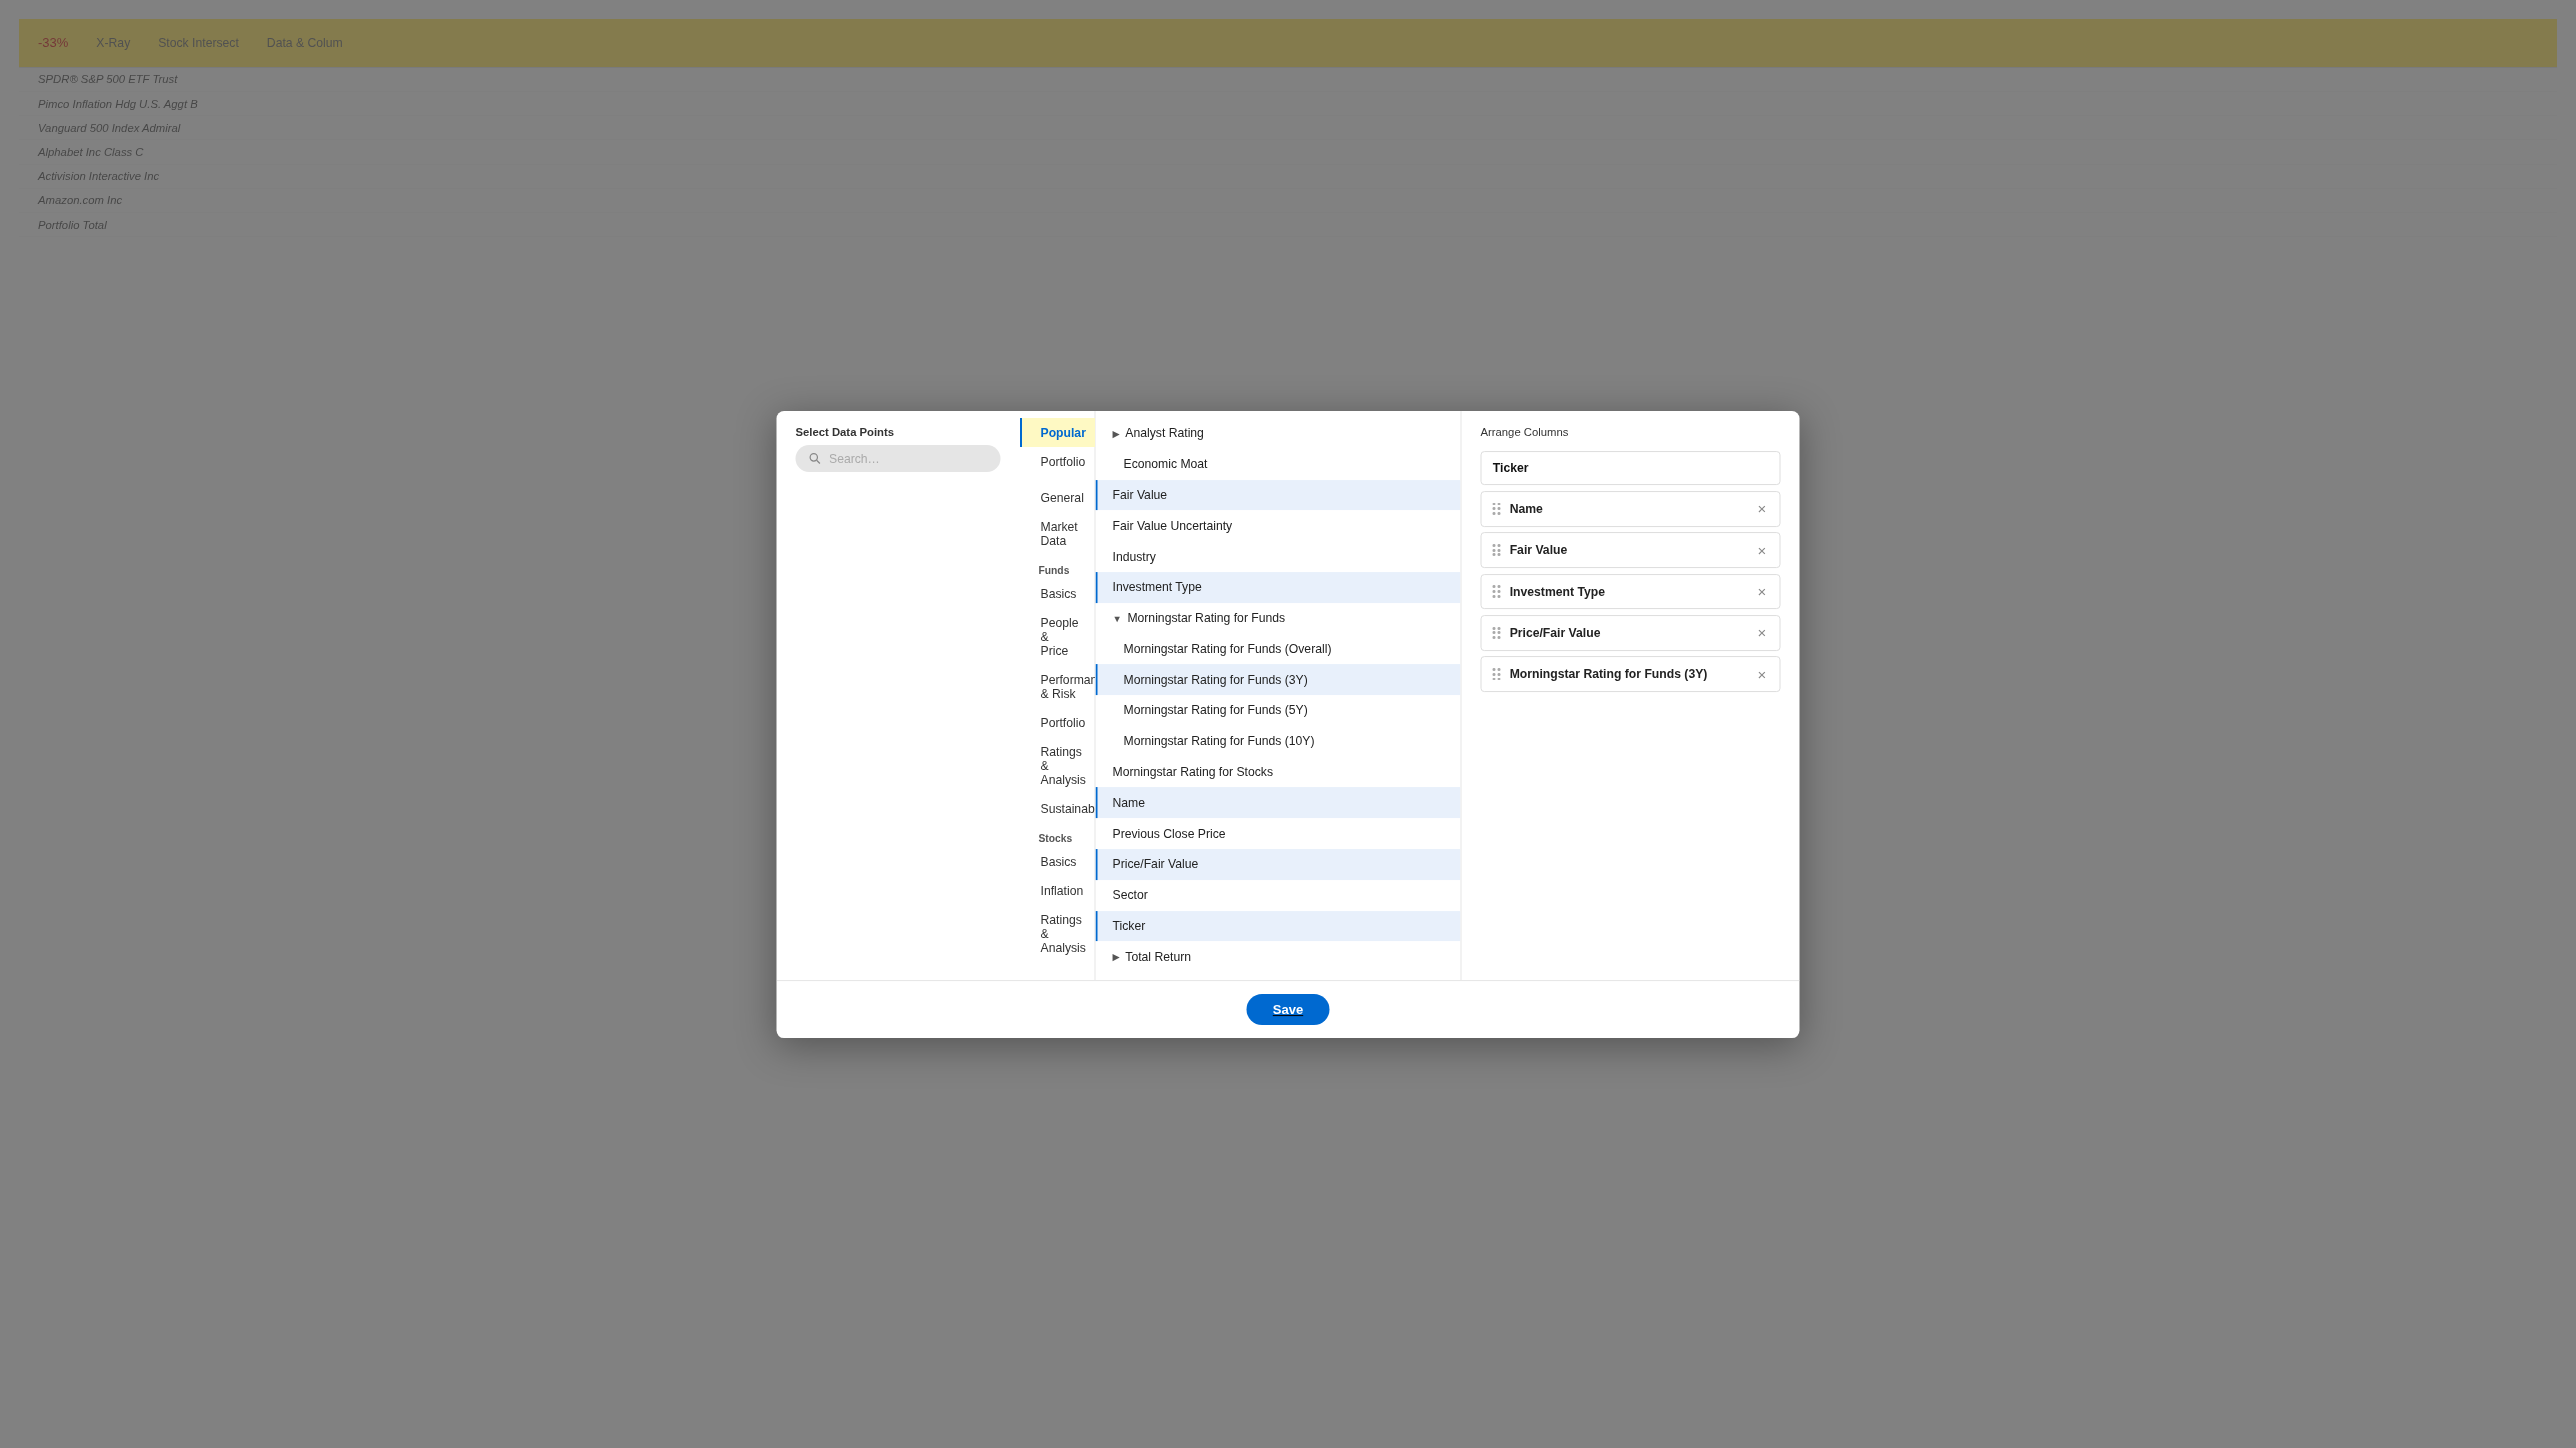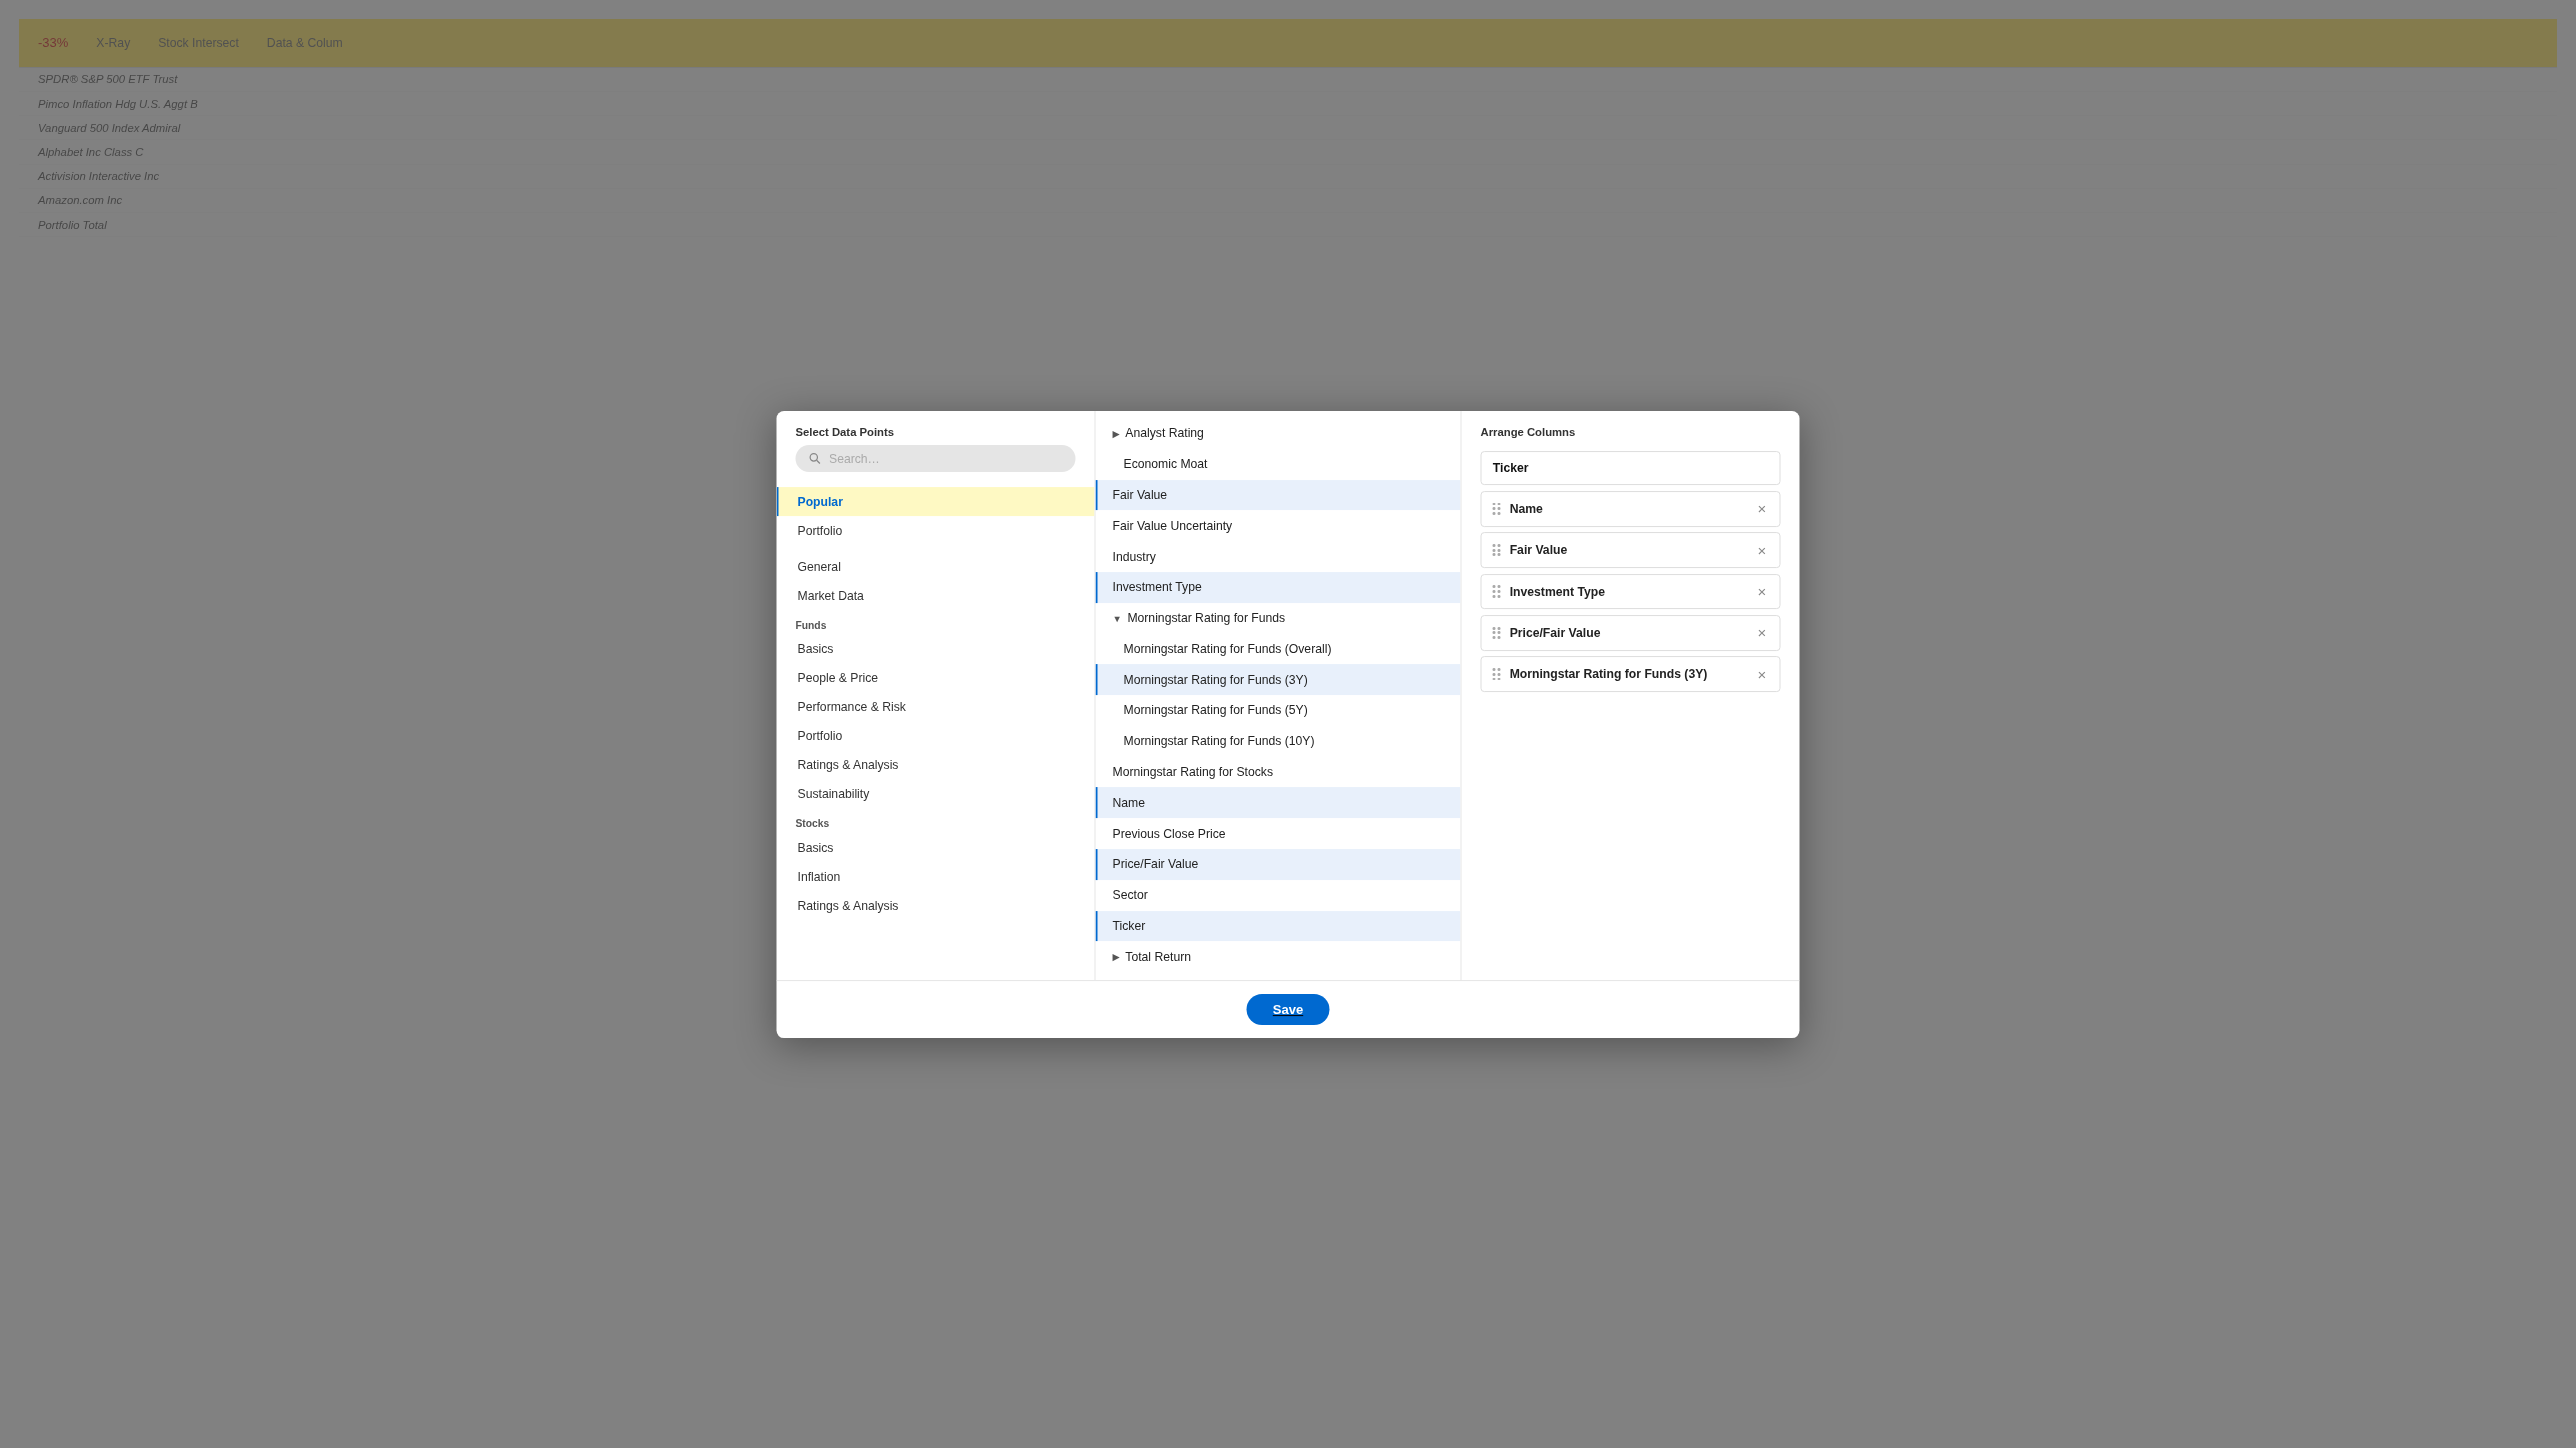--- a/index.html
+++ b/index.html
@@ -89,21 +89,21 @@
       display: flex;
       flex: 1;
       min-height: 0;
     }
 
     
     .left-panel {
       width: 319px;
       border-right: 0.9px solid #e5e5e5;
       display: flex;
-      flex-direction: column;
+      flex-direction: row;
     }
 
     .search-section {
       padding: 15px 19px 7.5px 19px;
     }
 
     .search-label {
       font-size: 11.3px;
       font-weight: 600;
       color: #333;
@@ -210,21 +210,21 @@
     .right-panel {
       width: 338px;
       padding: 15px 19px;
       display: flex;
       flex-direction: column;
       gap: 0;
     }
 
     .arrange-label {
       font-size: 11.3px;
-      font-weight: 700;
+      font-weight: 400;
       color: #333;
       margin-bottom: 13px;
     }
 
     .column-item {
       display: flex;
       align-items: center;
       padding: 9.4px 11.3px;
       border: 0.9px solid #ddd;
       border-radius: 3.8px;

